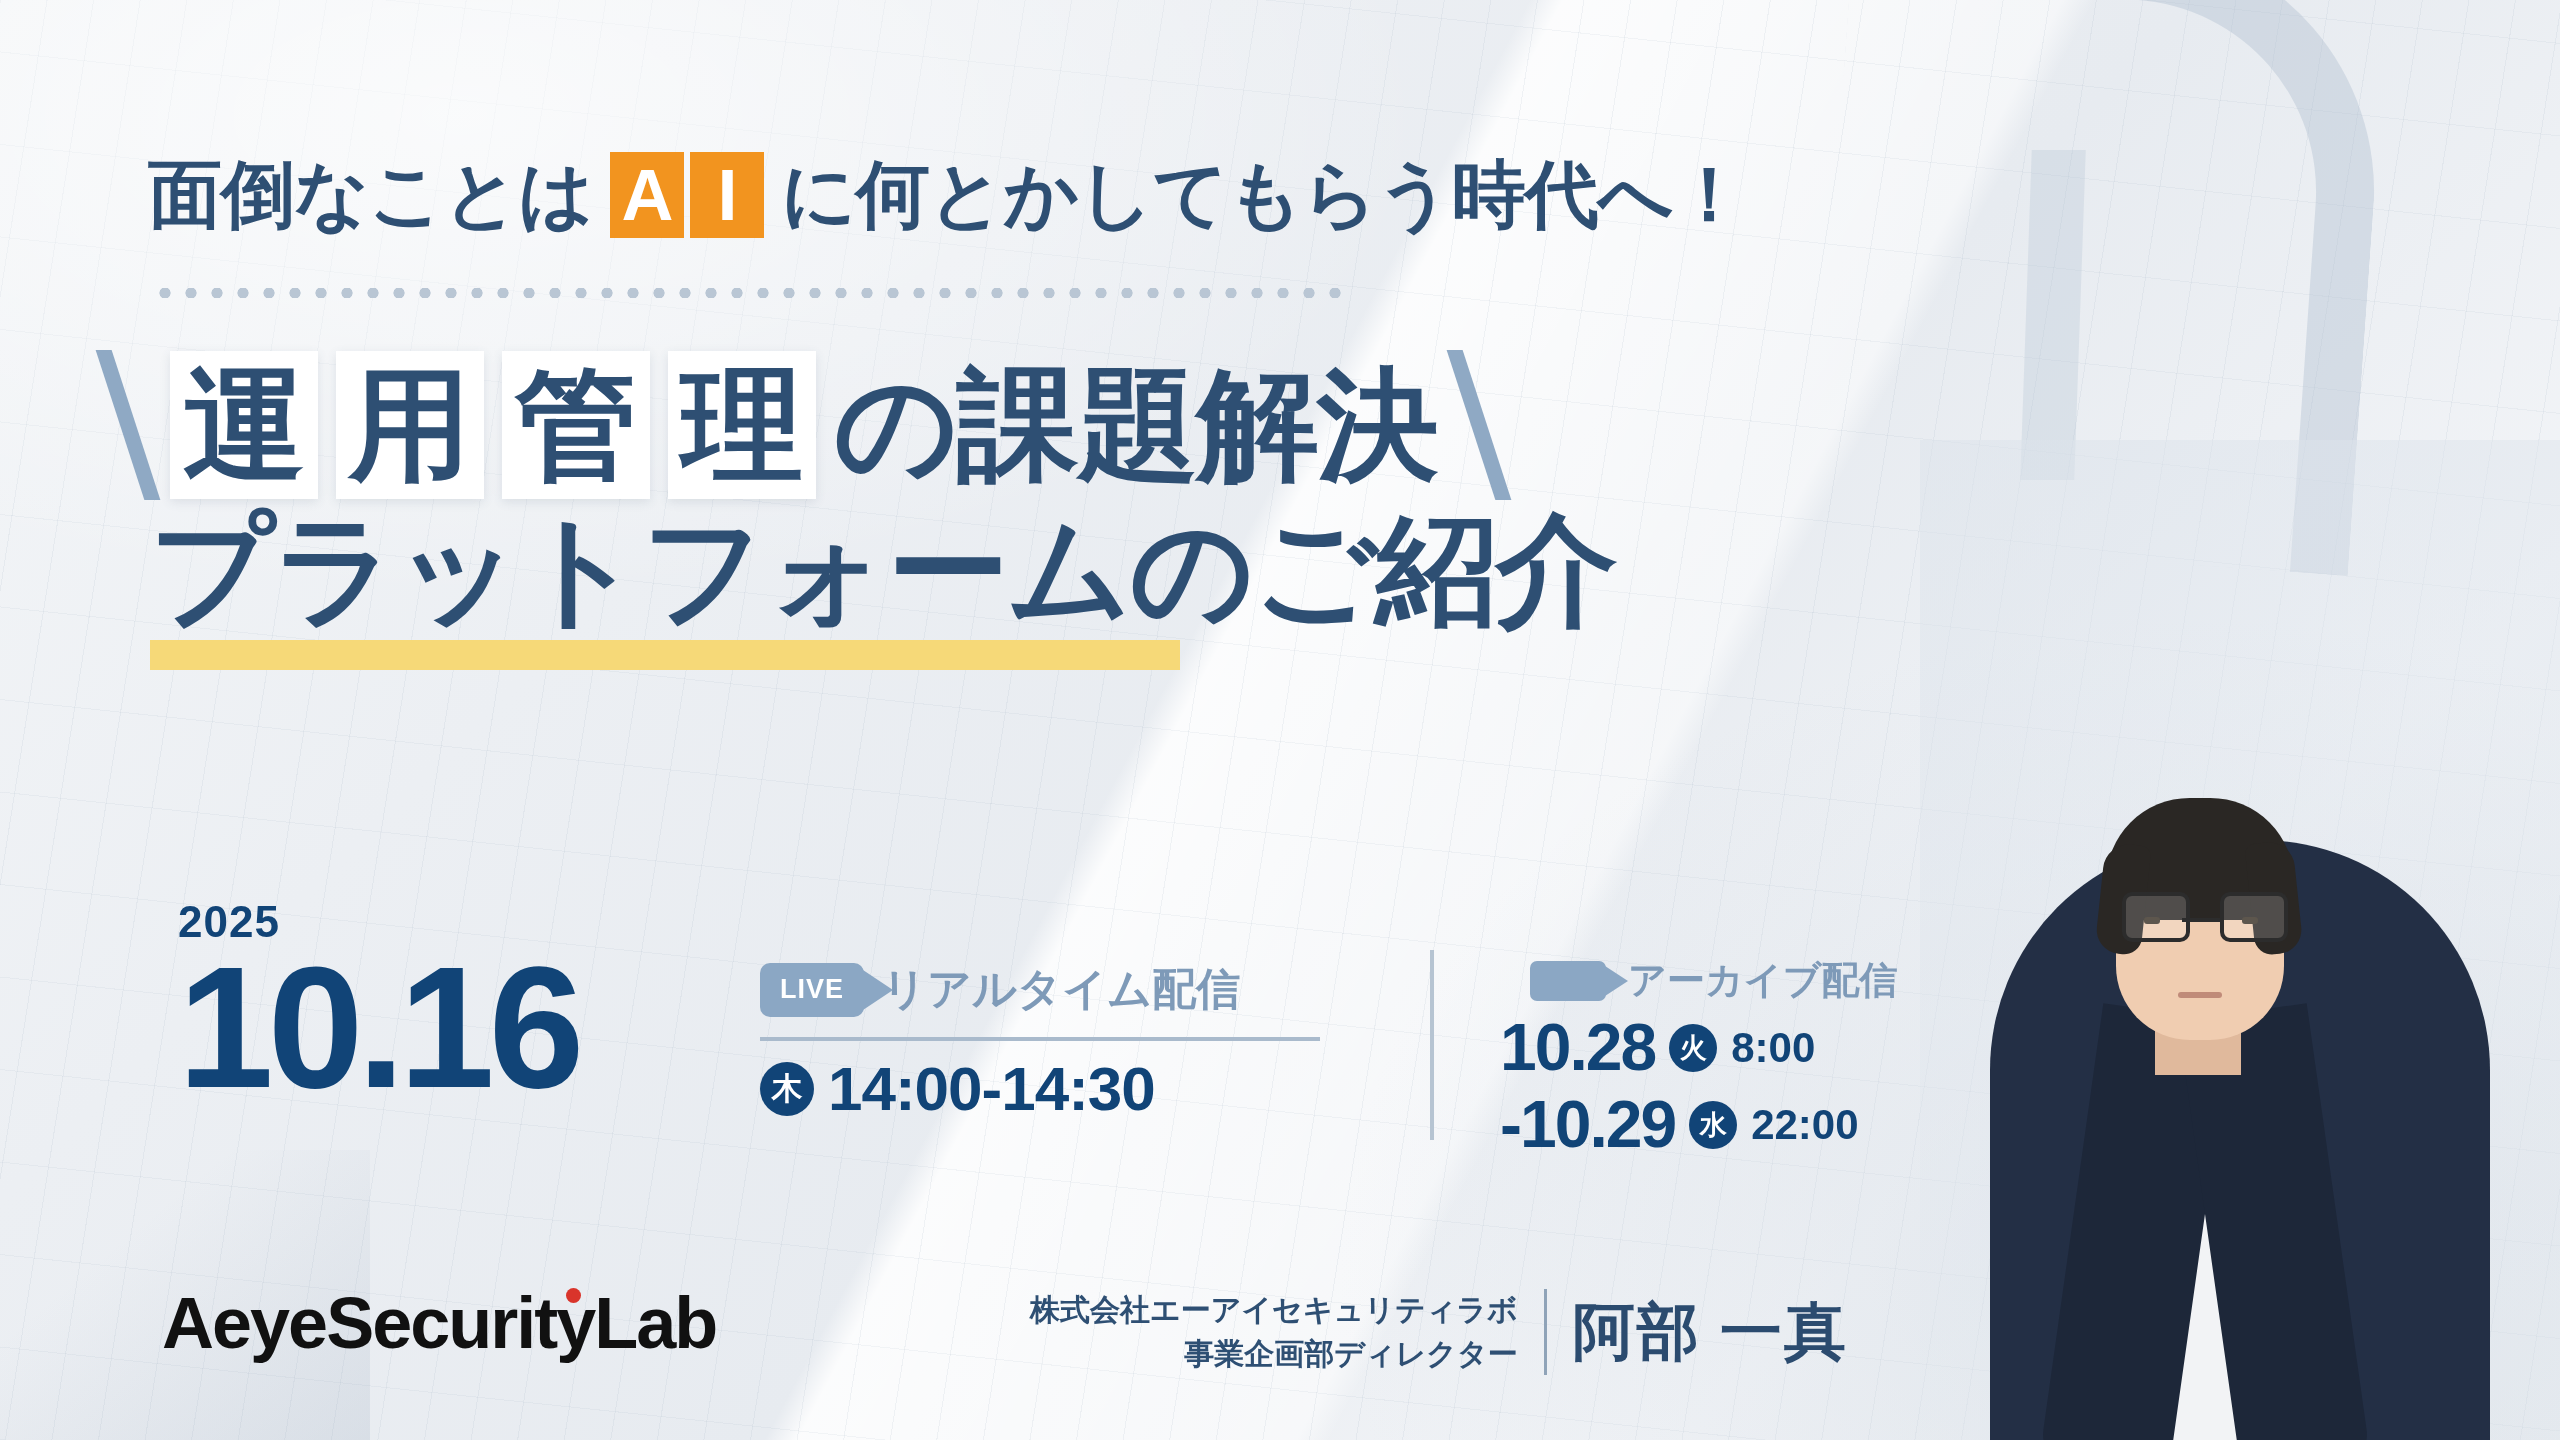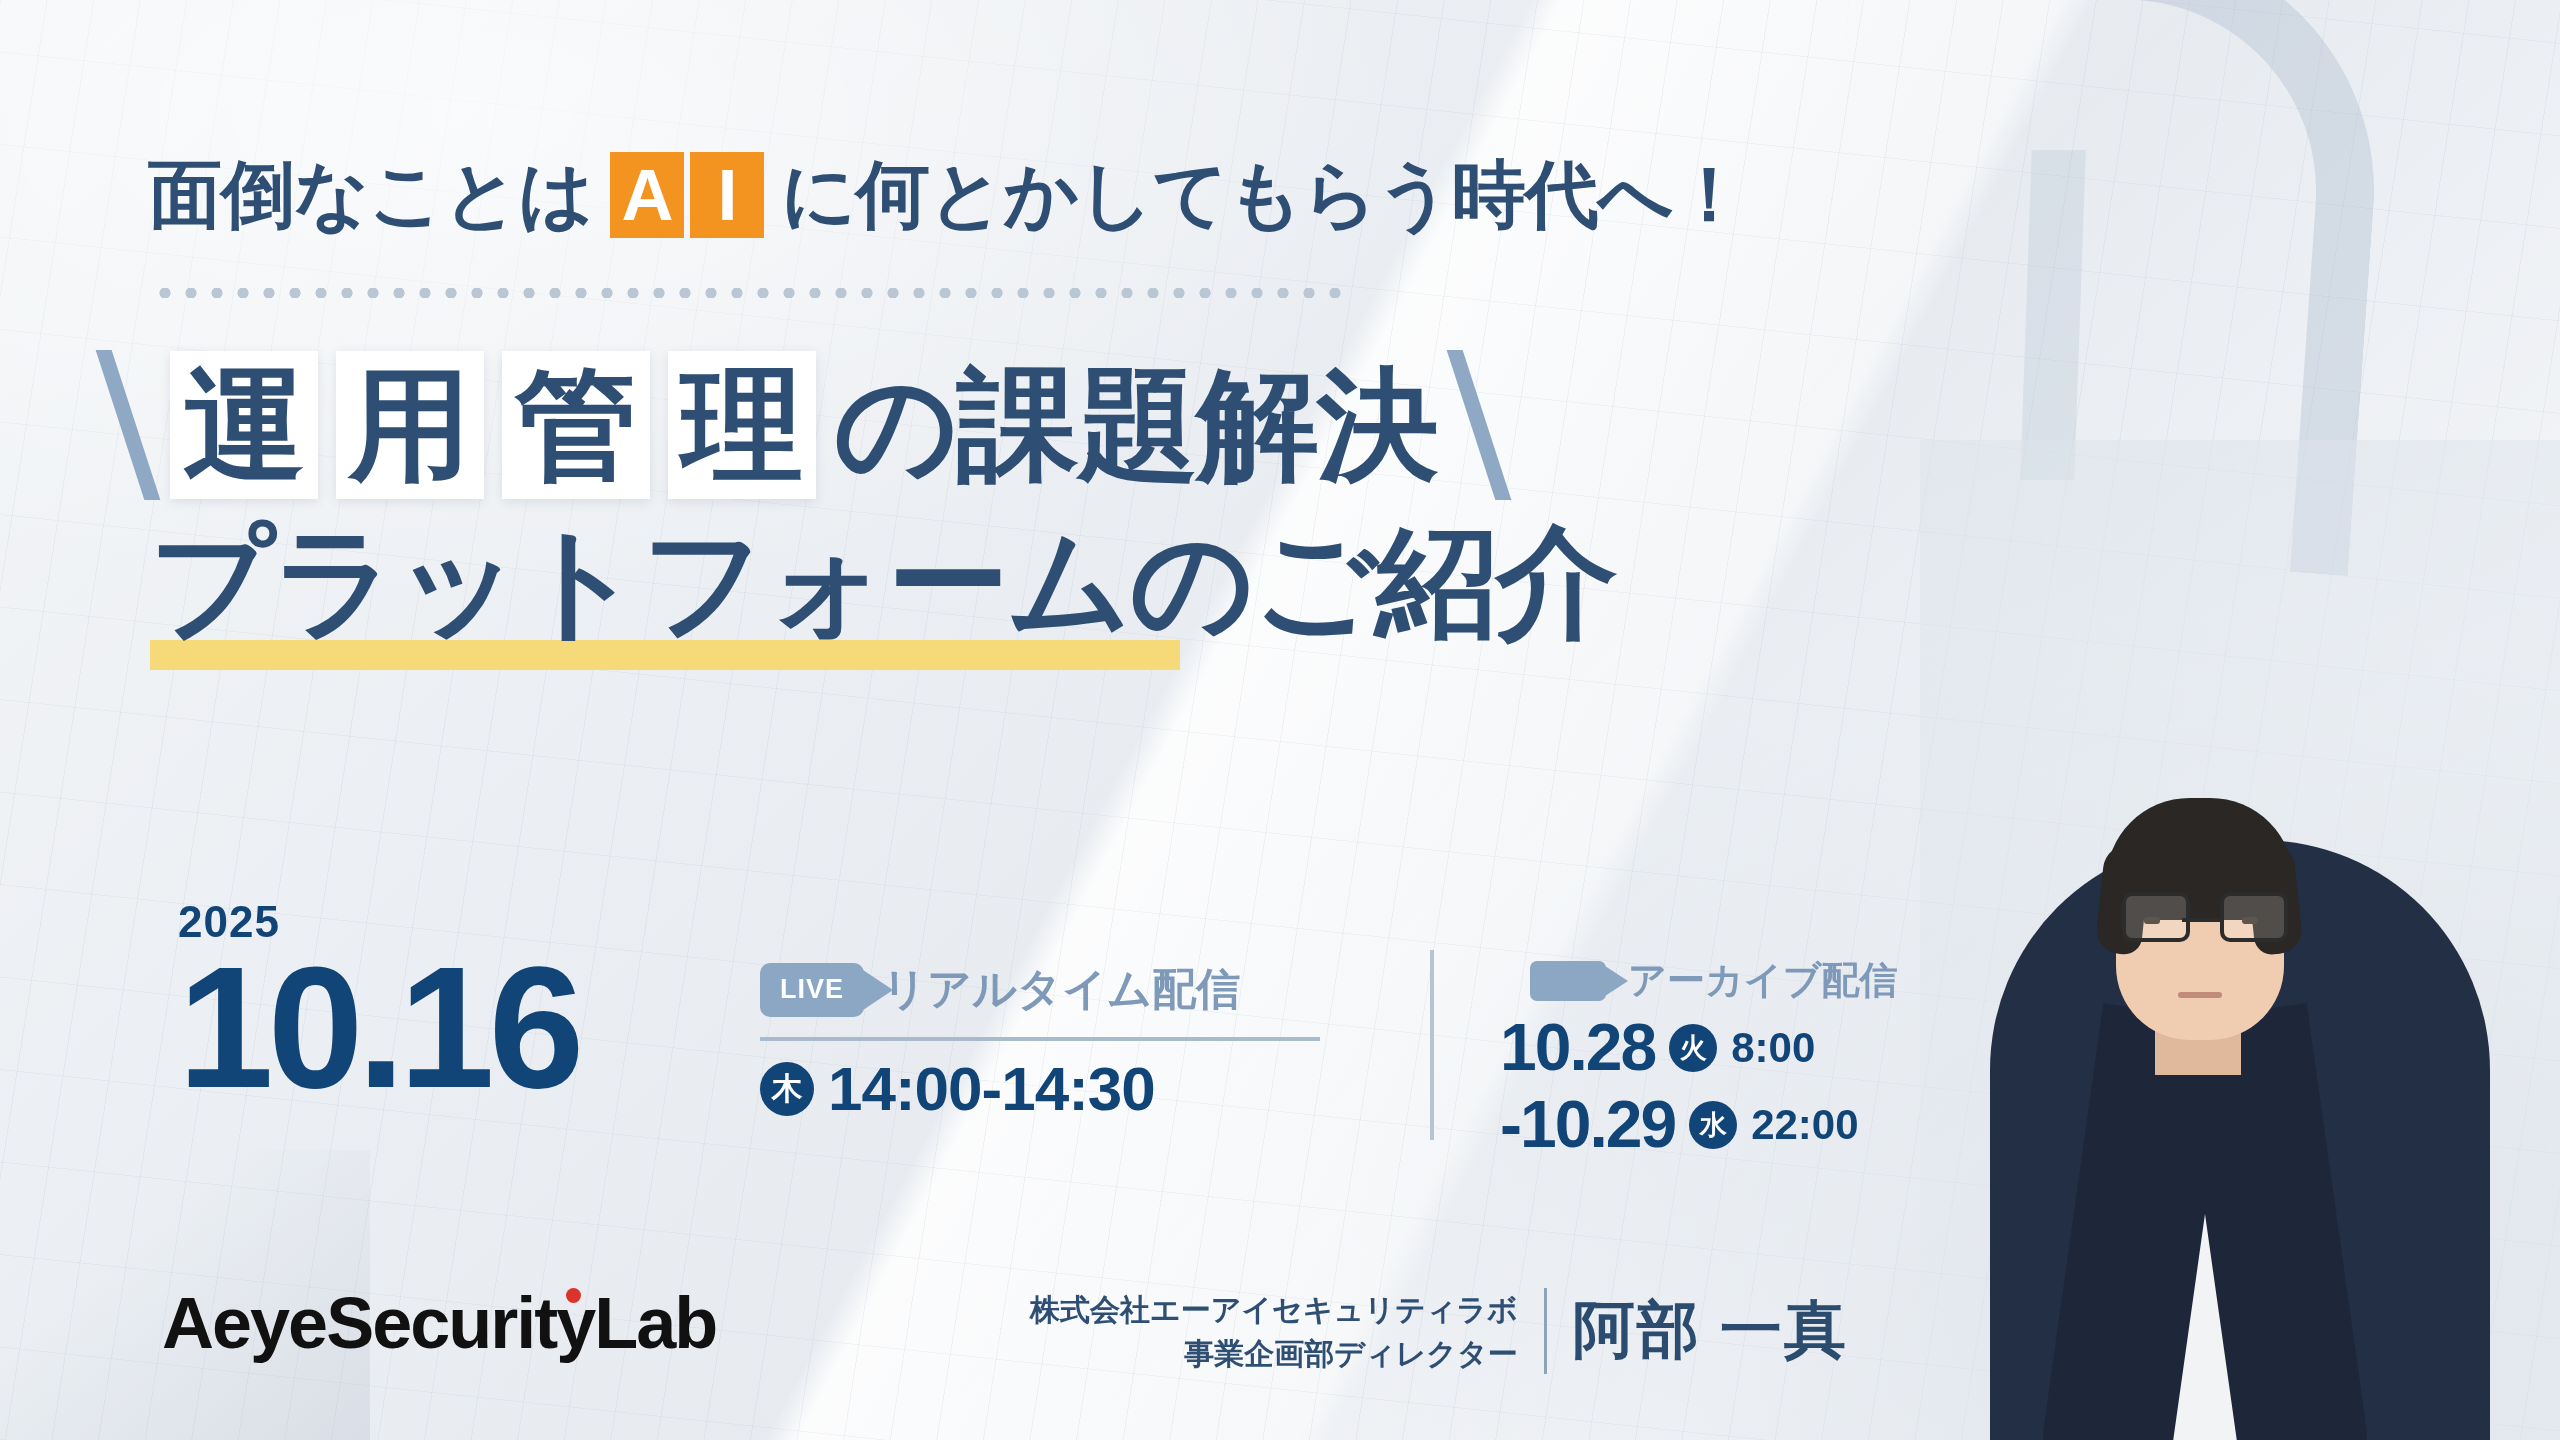--- a/index.html
+++ b/index.html
@@ -80,21 +80,21 @@
   .kbox{
     display:inline-flex;align-items:center;justify-content:center;
     width:148px;height:148px;background:#ffffff;
     color:#2e4f73;font-weight:700;font-size:122px;line-height:1;
     margin-right:8px;box-shadow:0 3px 10px rgba(60,80,105,.12);
   }
   .title-tail{
     color:#2e4f73;font-weight:700;font-size:122px;line-height:1;letter-spacing:-2px;
   }
   .title-row2{
-    position:absolute;left:150px;top:518px;white-space:nowrap;
+    position:absolute;left:150px;top:506px;white-space:nowrap;
   }
   .hl-bar{
     position:absolute;left:150px;top:640px;width:1030px;height:30px;
     background:#f6d978;
   }
   .title-row2 .t2{
     position:relative;z-index:2;
     color:#2e4f73;font-weight:700;font-size:122px;line-height:1.05;letter-spacing:-2px;
   }
 
@@ -151,21 +151,21 @@
   
   .logo{
     position:absolute;left:150px;top:1282px;
     font-weight:700;font-size:72px;color:#111111;letter-spacing:-2px;white-space:nowrap;margin-left:12px;
   }
   .logo .dot{
     display:inline-block;width:15px;height:15px;border-radius:50%;
     background:#d9342b;position:absolute;left:404px;top:6px;
   }
   .speaker{
-    position:absolute;left:1030px;top:1288px;display:flex;align-items:flex-start;gap:26px;
+    position:absolute;left:1030px;top:1288px;display:flex;align-items:center;gap:26px;
   }
   .sp-org{text-align:right;font-weight:700;font-size:30px;color:#2e4f73;line-height:1.45;}
   .sp-div{width:3px;height:86px;background:#8fa3b8;}
   .sp-name{font-weight:700;font-size:62px;color:#2b4b6f;letter-spacing:2px;}
 
   
   .photo{
     position:absolute;right:0;bottom:0;width:640px;height:1000px;overflow:hidden;
   }
   .ph-bg{

